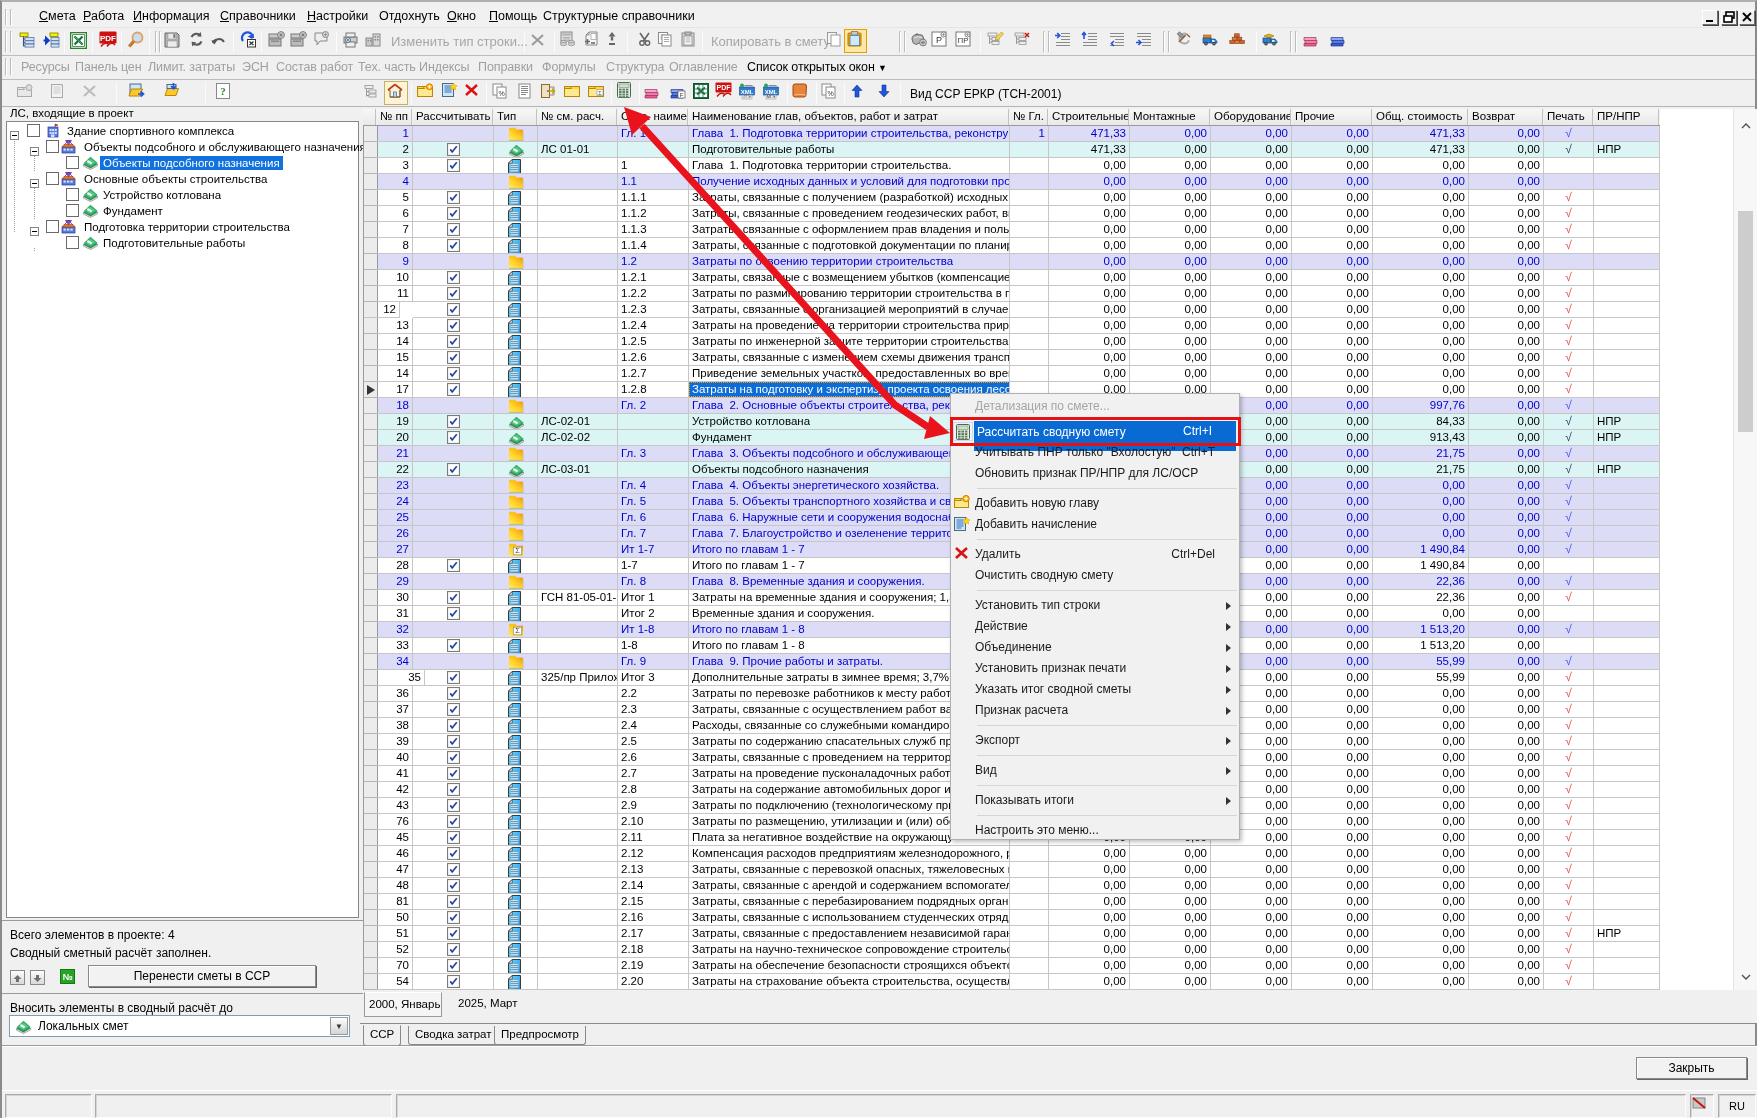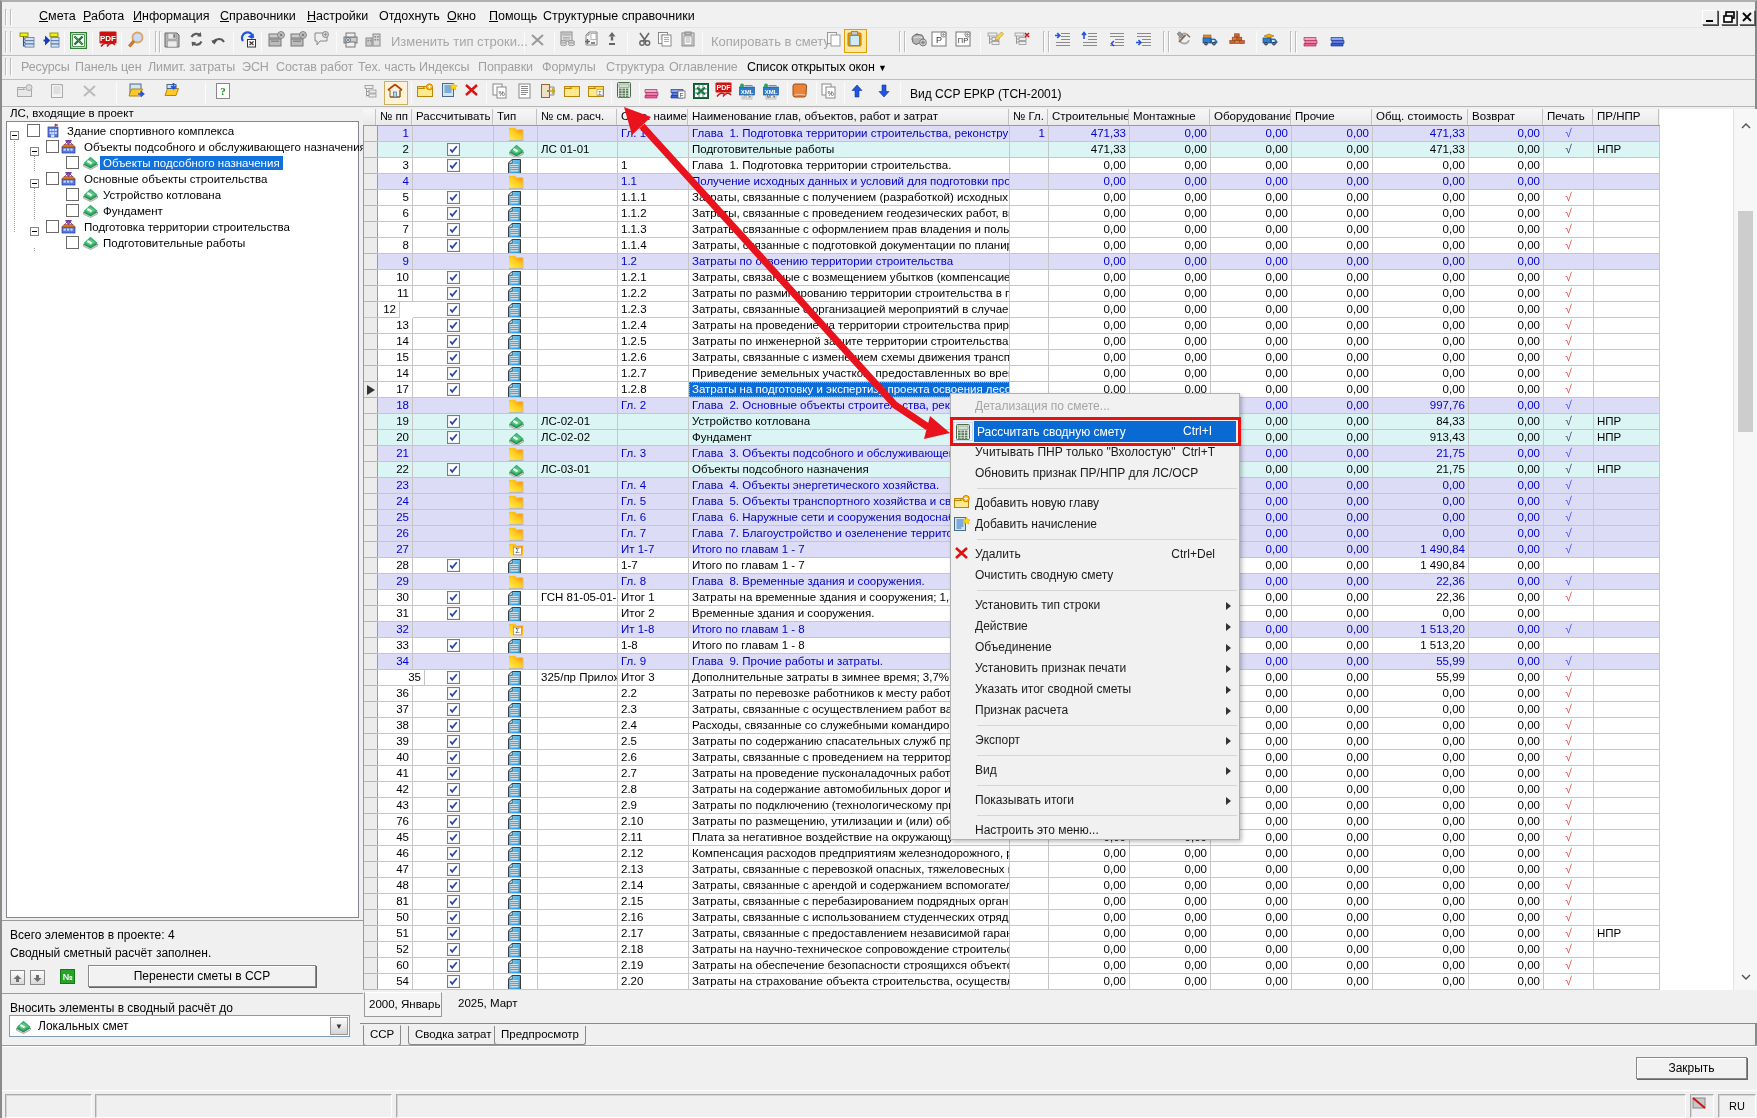--- a/index.html
+++ b/index.html
@@ -76,21 +76,21 @@
 .mitem { position:relative; height:21px; font-size:12px; color:#1a1a1a; }
 .mitem .mi { position:absolute; left:3px; top:2px; width:18px; height:17px; }
 .mtxt { position:absolute; left:24px; top:3px; white-space:nowrap; }
 .msh { position:absolute; right:24px; top:3px; }
 .mar { position:absolute; right:8px; top:7px; width:0; height:0; border-left:5px solid #333; border-top:4px solid transparent; border-bottom:4px solid transparent; }
 .mdis .mtxt { color:#a5a5a5; }
 .msep { height:9px; position:relative; }
 .msep:after { content:""; position:absolute; left:26px; right:2px; top:4px; height:1px; background:#d5d5d5; }
 .mhl { height:25px; }
 .mibox { position:absolute; left:2px; top:5px; width:20px; height:19px; background:#eef4fb; border:1px solid #cadbef; padding:1px 0 0 1px; }
-.mhlbar { position:absolute; left:23px; top:4px; right:3px; height:21px; background:#0a6ad4; }
+.mhlbar { position:absolute; left:23px; top:4px; right:3px; height:30px; background:#0a6ad4; }
 .mhlbar .mtxt { color:#fff; left:3px; top:4px; }
 .redbox { position:absolute; left:-1px; top:0px; right:-2px; bottom:-4px; border:3px solid #e81111; }
 </style></head>
 <body>
 <div id="win">
 <div id="menubar">
   <div class="grip" style="left:3px;top:4px;height:17px"></div>
   <div class="grip" style="left:8px;top:4px;height:17px"></div>
   <span class="mnu" style="left:37px"><u>С</u>мета</span>
   <span class="mnu" style="left:81px"><u>Р</u>абота</span>
@@ -2307,21 +2307,21 @@
         <div class="c c-mont" style="left:766px;width:81px">0,00</div>
         <div class="c c-obor" style="left:847px;width:81px">0,00</div>
         <div class="c c-proch" style="left:928px;width:81px">0,00</div>
         <div class="c c-obsh" style="left:1009px;width:96px">0,00</div>
         <div class="c c-vozv" style="left:1105px;width:75px">0,00</div>
         <div class="c c-pech" style="left:1180px;width:50px"><span class="tkr">√</span></div>
         <div class="c c-npr" style="left:1230px;width:66px"></div>
       </div>
       <div class="trow white" style="top:849px">
         <div class="c csel" style="left:0;width:14px"></div>
-        <div class="c c-npp" style="left:13px;width:36px">60</div>
+        <div class="c c-npp" style="left:13px;width:36px">70</div>
         <div class="c c-cb" style="left:49px;width:81px"><span class="ckb"><svg width="13" height="13" viewBox="0 0 13 13">
               <rect x="0.5" y="0.5" width="12" height="12" fill="#fff" stroke="#7b7b7b" stroke-width="1.2"></rect>
               <path d="M3.2 6.4 L5.2 8.8 L9.8 3.2" stroke="#2846a8" stroke-width="1.7" fill="none"></path>
             </svg></span></div>
         <div class="c c-tip" style="left:130px;width:44px"><svg width="13" height="15" viewBox="0 0 13 15">
             <defs>
               <linearGradient id="gd" x1="0" y1="0" x2="1" y2="1">
                 <stop offset="0" stop-color="#7dd4fa"></stop>
                 <stop offset="1" stop-color="#1e8fd8"></stop>
               </linearGradient>

